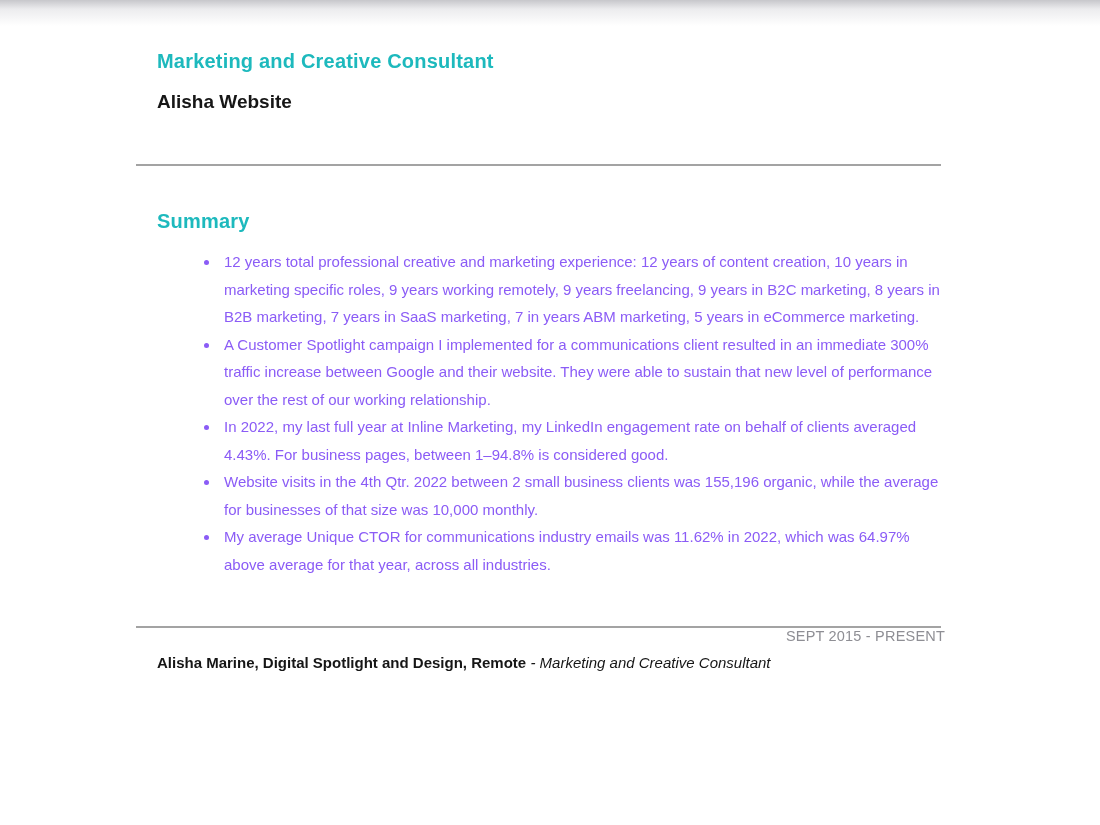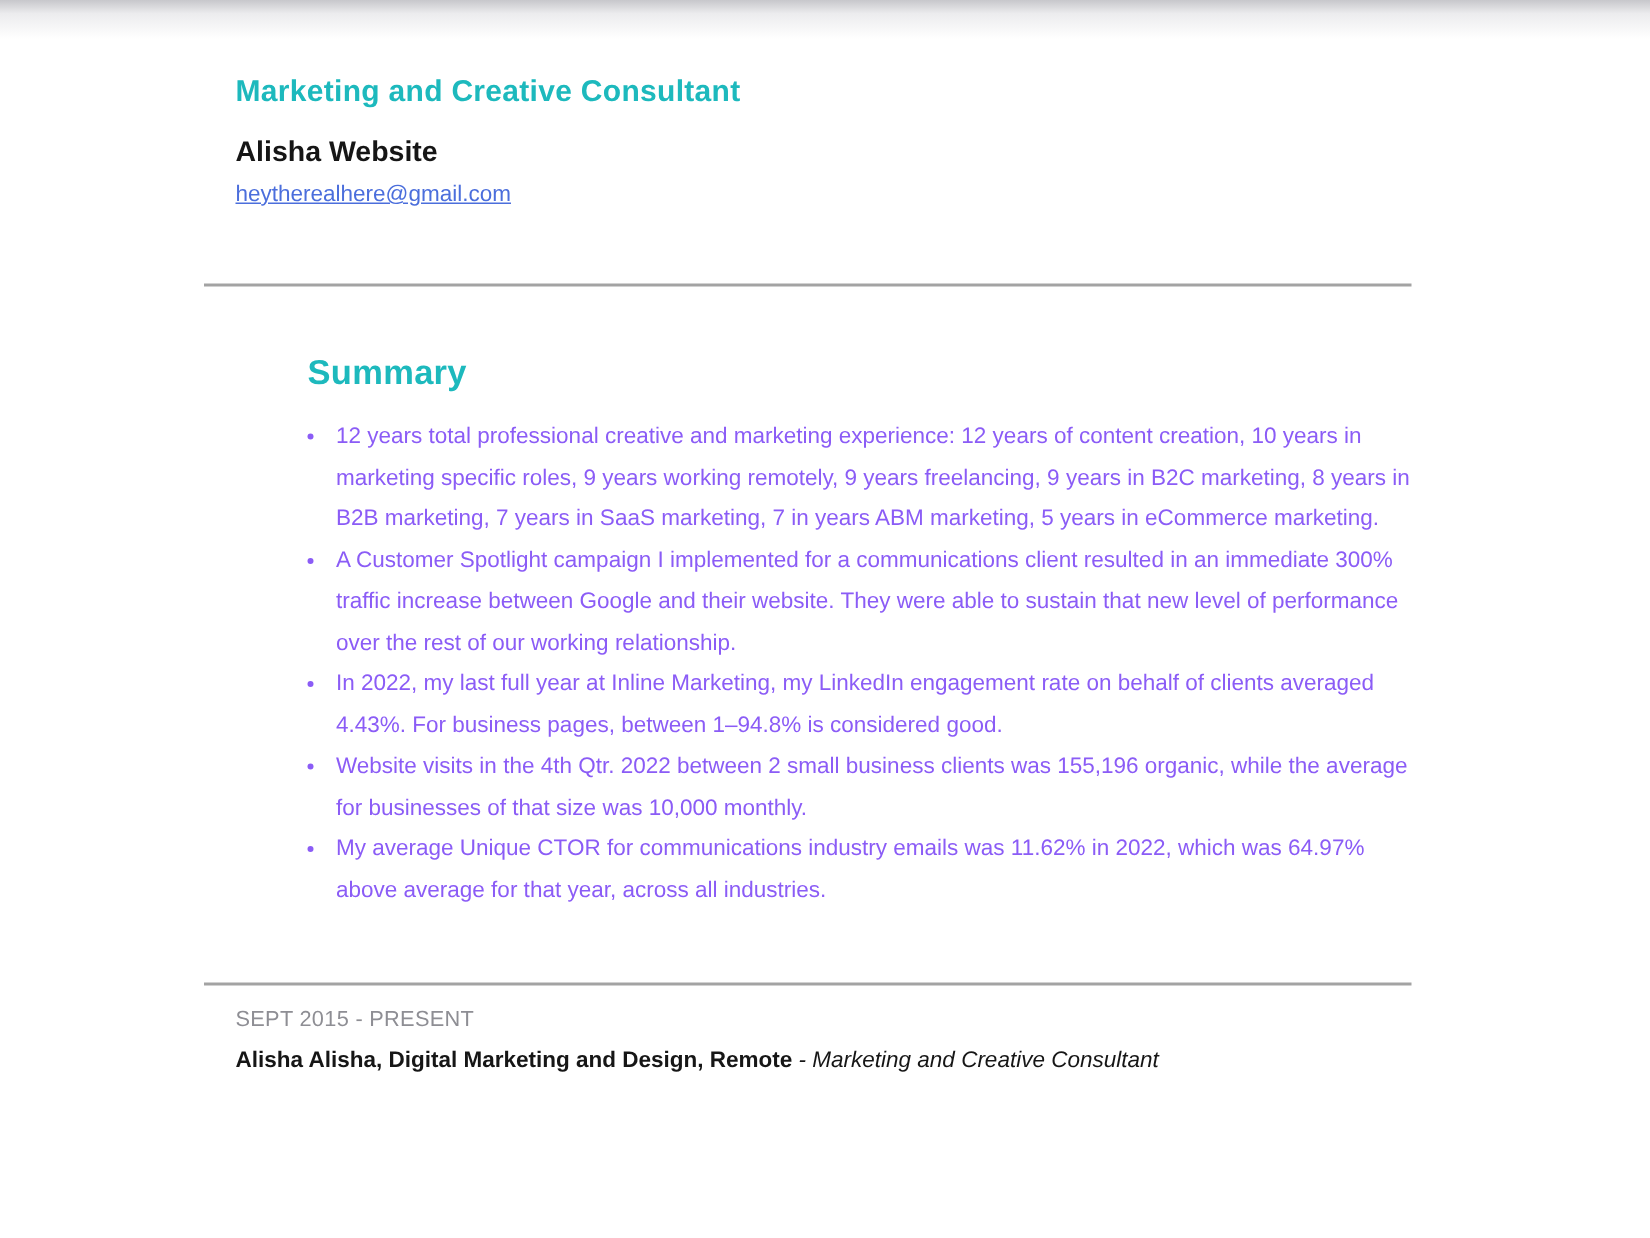--- a/index.html
+++ b/index.html
@@ -48,44 +48,43 @@
   }
   .divider {
     border: none;
     border-top: 2px solid #a3a3a3;
     width: 805px;
     margin-left: -21px;
   }
   .divider-1 { margin-top: 51px; }
   .divider-2 { margin-top: 48px; }
   .section-heading {
-    font-size: 23px;
+    font-size: 20px;
     font-weight: bold;
     color: #1db9bd;
     letter-spacing: 0.2px;
-    margin-left: 48px;
   }
   .summary-heading { margin-top: 44px; }
   .experience-heading { margin-top: 39px; }
   ul.summary-list {
     margin-top: 15px;
     padding-left: 63px;
     list-style: disc outside;
     font-size: 15px;
     line-height: 27.5px;
     color: #8b5cf6;
   }
   ul.summary-list li {
     padding-left: 4px;
   }
   .job-dates {
-    margin-top: 15px;
     font-size: 14.5px;
     color: #8e8e94;
     letter-spacing: 0.2px;
+    text-align: right;
   }
   .job-titleline {
     margin-top: 10px;
     font-size: 15px;
     color: #161616;
   }
   .job-employer { font-weight: bold; }
   .job-sep { font-style: italic; font-weight: normal; }
   .job-role { font-style: italic; font-weight: normal; }
 </style>
@@ -94,40 +93,37 @@
 
 <div class="top-shadow"></div>
 
 <div class="doc">
 
   <div class="doc-title">Marketing and Creative Consultant</div>
 
   <div class="doc-name">Alisha Website</div>
 
 
-  <div class="contact-email">
-    <a href="#">heytherealhere@gmail.com</a>
-  </div>
 
   <hr class="divider divider-1">
 
   <div class="section-heading summary-heading">Summary</div>
 
   <ul class="summary-list">
     <li>12 years total professional creative and marketing experience: 12 years of content creation, 10 years in marketing specific roles, 9 years working remotely, 9 years freelancing, 9 years in B2C marketing, 8 years in B2B marketing, 7 years in SaaS marketing, 7 in years ABM marketing, 5 years in eCommerce marketing.</li>
     <li>A Customer Spotlight campaign I implemented for a communications client resulted in an immediate 300% traffic increase between Google and their website. They were able to sustain that new level of performance over the rest of our working relationship.</li>
     <li>In 2022, my last full year at Inline Marketing, my LinkedIn engagement rate on behalf of clients averaged 4.43%. For business pages, between 1–94.8% is considered good.</li>
     <li>Website visits in the 4th Qtr. 2022 between 2 small business clients was 155,196 organic, while the average for businesses of that size was 10,000 monthly.</li>
     <li>My average Unique CTOR for communications industry emails was 11.62% in 2022, which was 64.97% above average for that year, across all industries.</li>
   </ul>
 
   <hr class="divider divider-2">
 
 
   <div class="job-dates">SEPT 2015 - PRESENT</div>
 
   <div class="job-titleline">
-    <span class="job-employer">Alisha Alisha, Digital Marketing and Design, Remote</span>
+    <span class="job-employer">Alisha Marine, Digital Spotlight and Design, Remote</span>
     <span class="job-sep">-</span>
     <span class="job-role">Marketing and Creative Consultant</span>
   </div>
 
 </div>
 
 </body></html>

